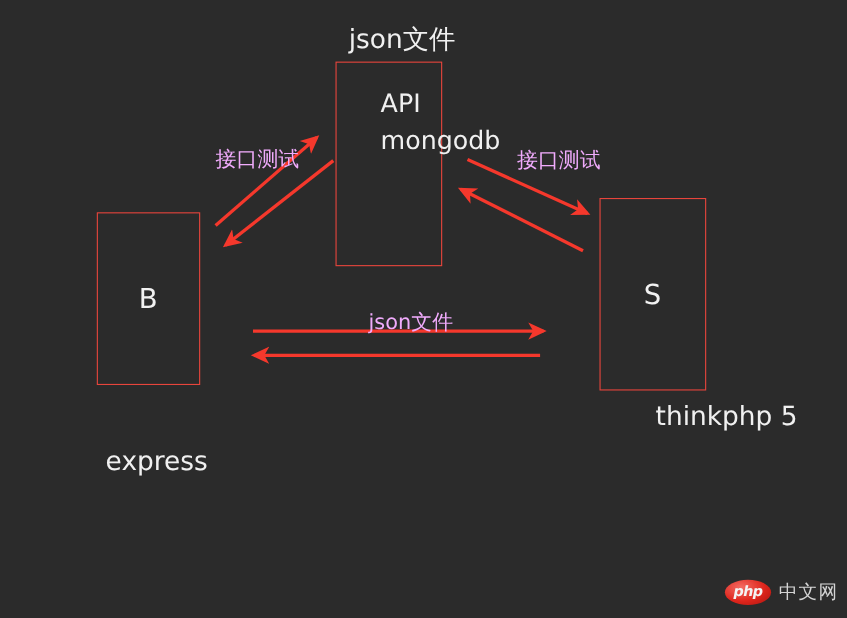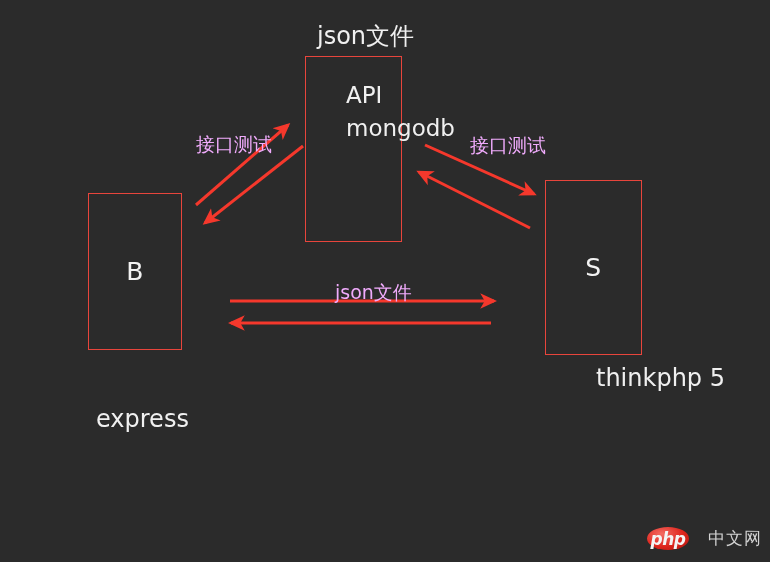--- a/index.html
+++ b/index.html
@@ -79,30 +79,29 @@
   }
   .wm-logo {
     width: 42px;
     height: 23px;
     border-radius: 50%;
     background: radial-gradient(ellipse at 35% 30%, #ff6f66 0%, #e8251c 55%, #b0140d 100%);
     display: flex;
     align-items: center;
     justify-content: center;
     color: #ffffff;
-    font-size: 17px;
+    font-size: 13px;
     font-weight: bold;
     font-style: italic;
     letter-spacing: -0.5px;
   }
   .wm-text {
     color: #dcdcdc;
     font-size: 17px;
     letter-spacing: 1px;
-    margin-left: 12px;
   }
 </style>
 </head>
 <body>
 
 <div id="canvas">
 
   <svg class="svg-layer" viewBox="0 0 770 562" xmlns="http://www.w3.org/2000/svg">
     <defs>
       <marker id="ah" markerWidth="6" markerHeight="6" refX="4.6" refY="3" orient="auto" markerUnits="strokeWidth">

